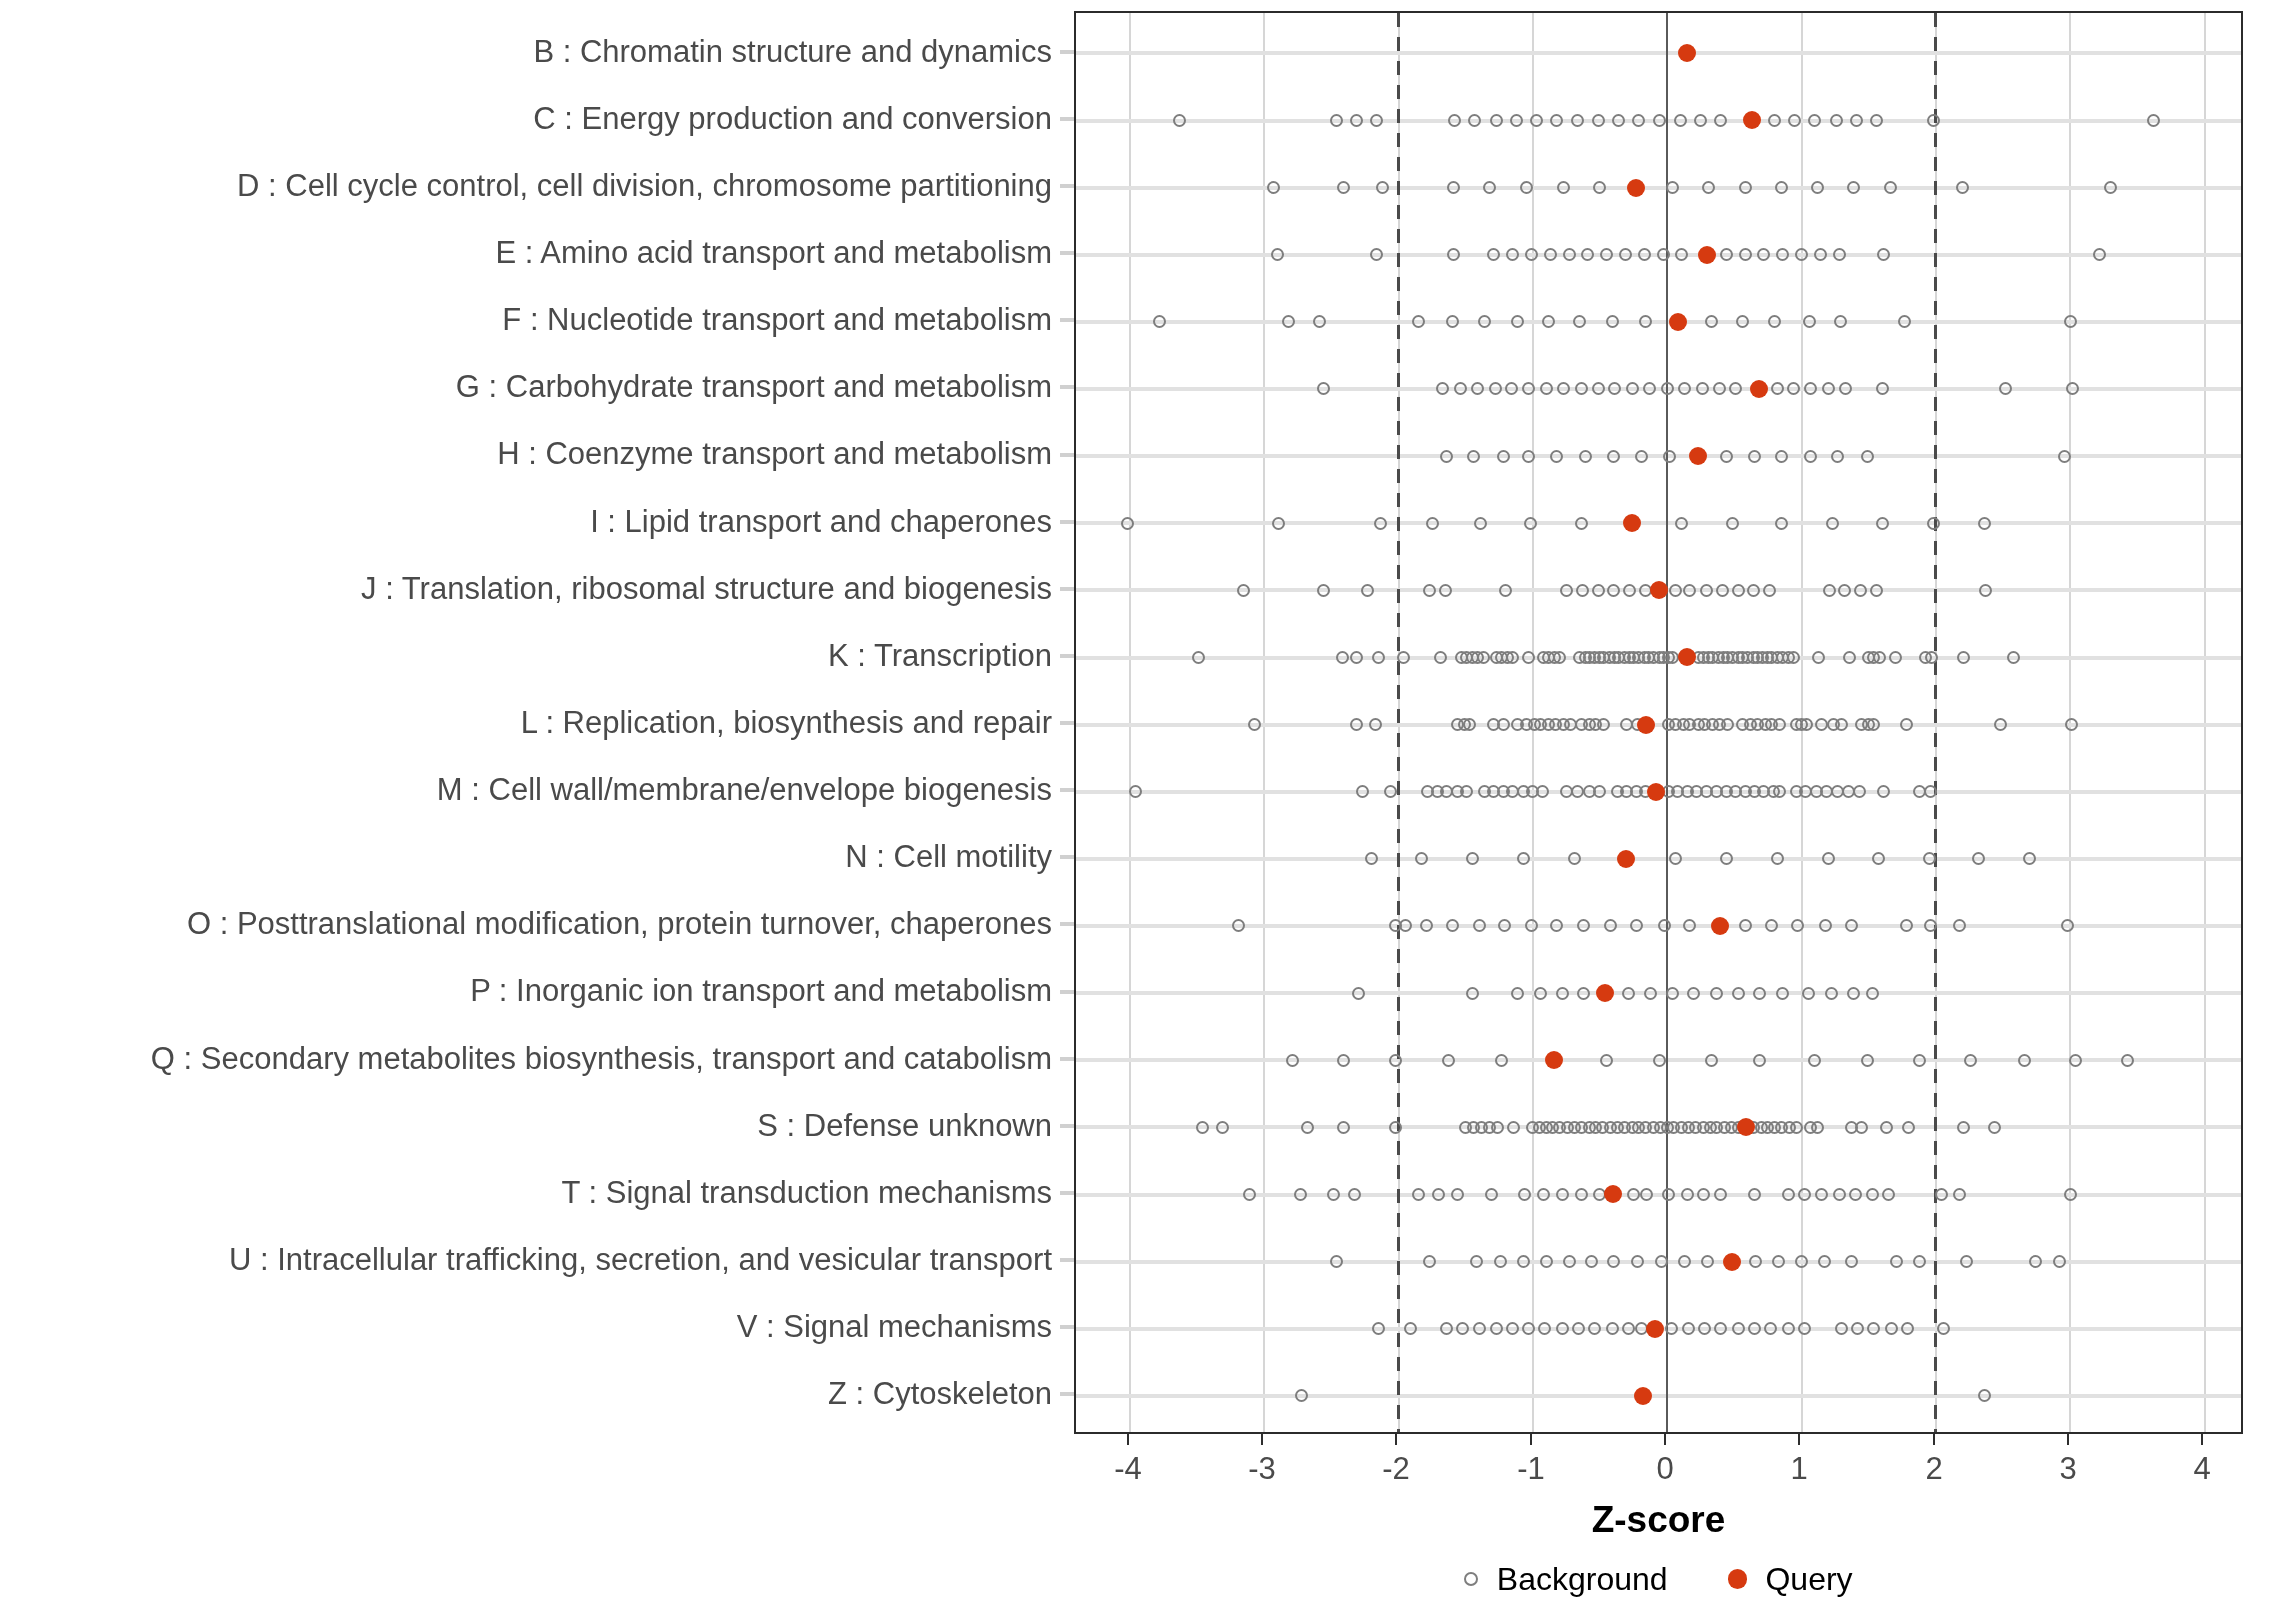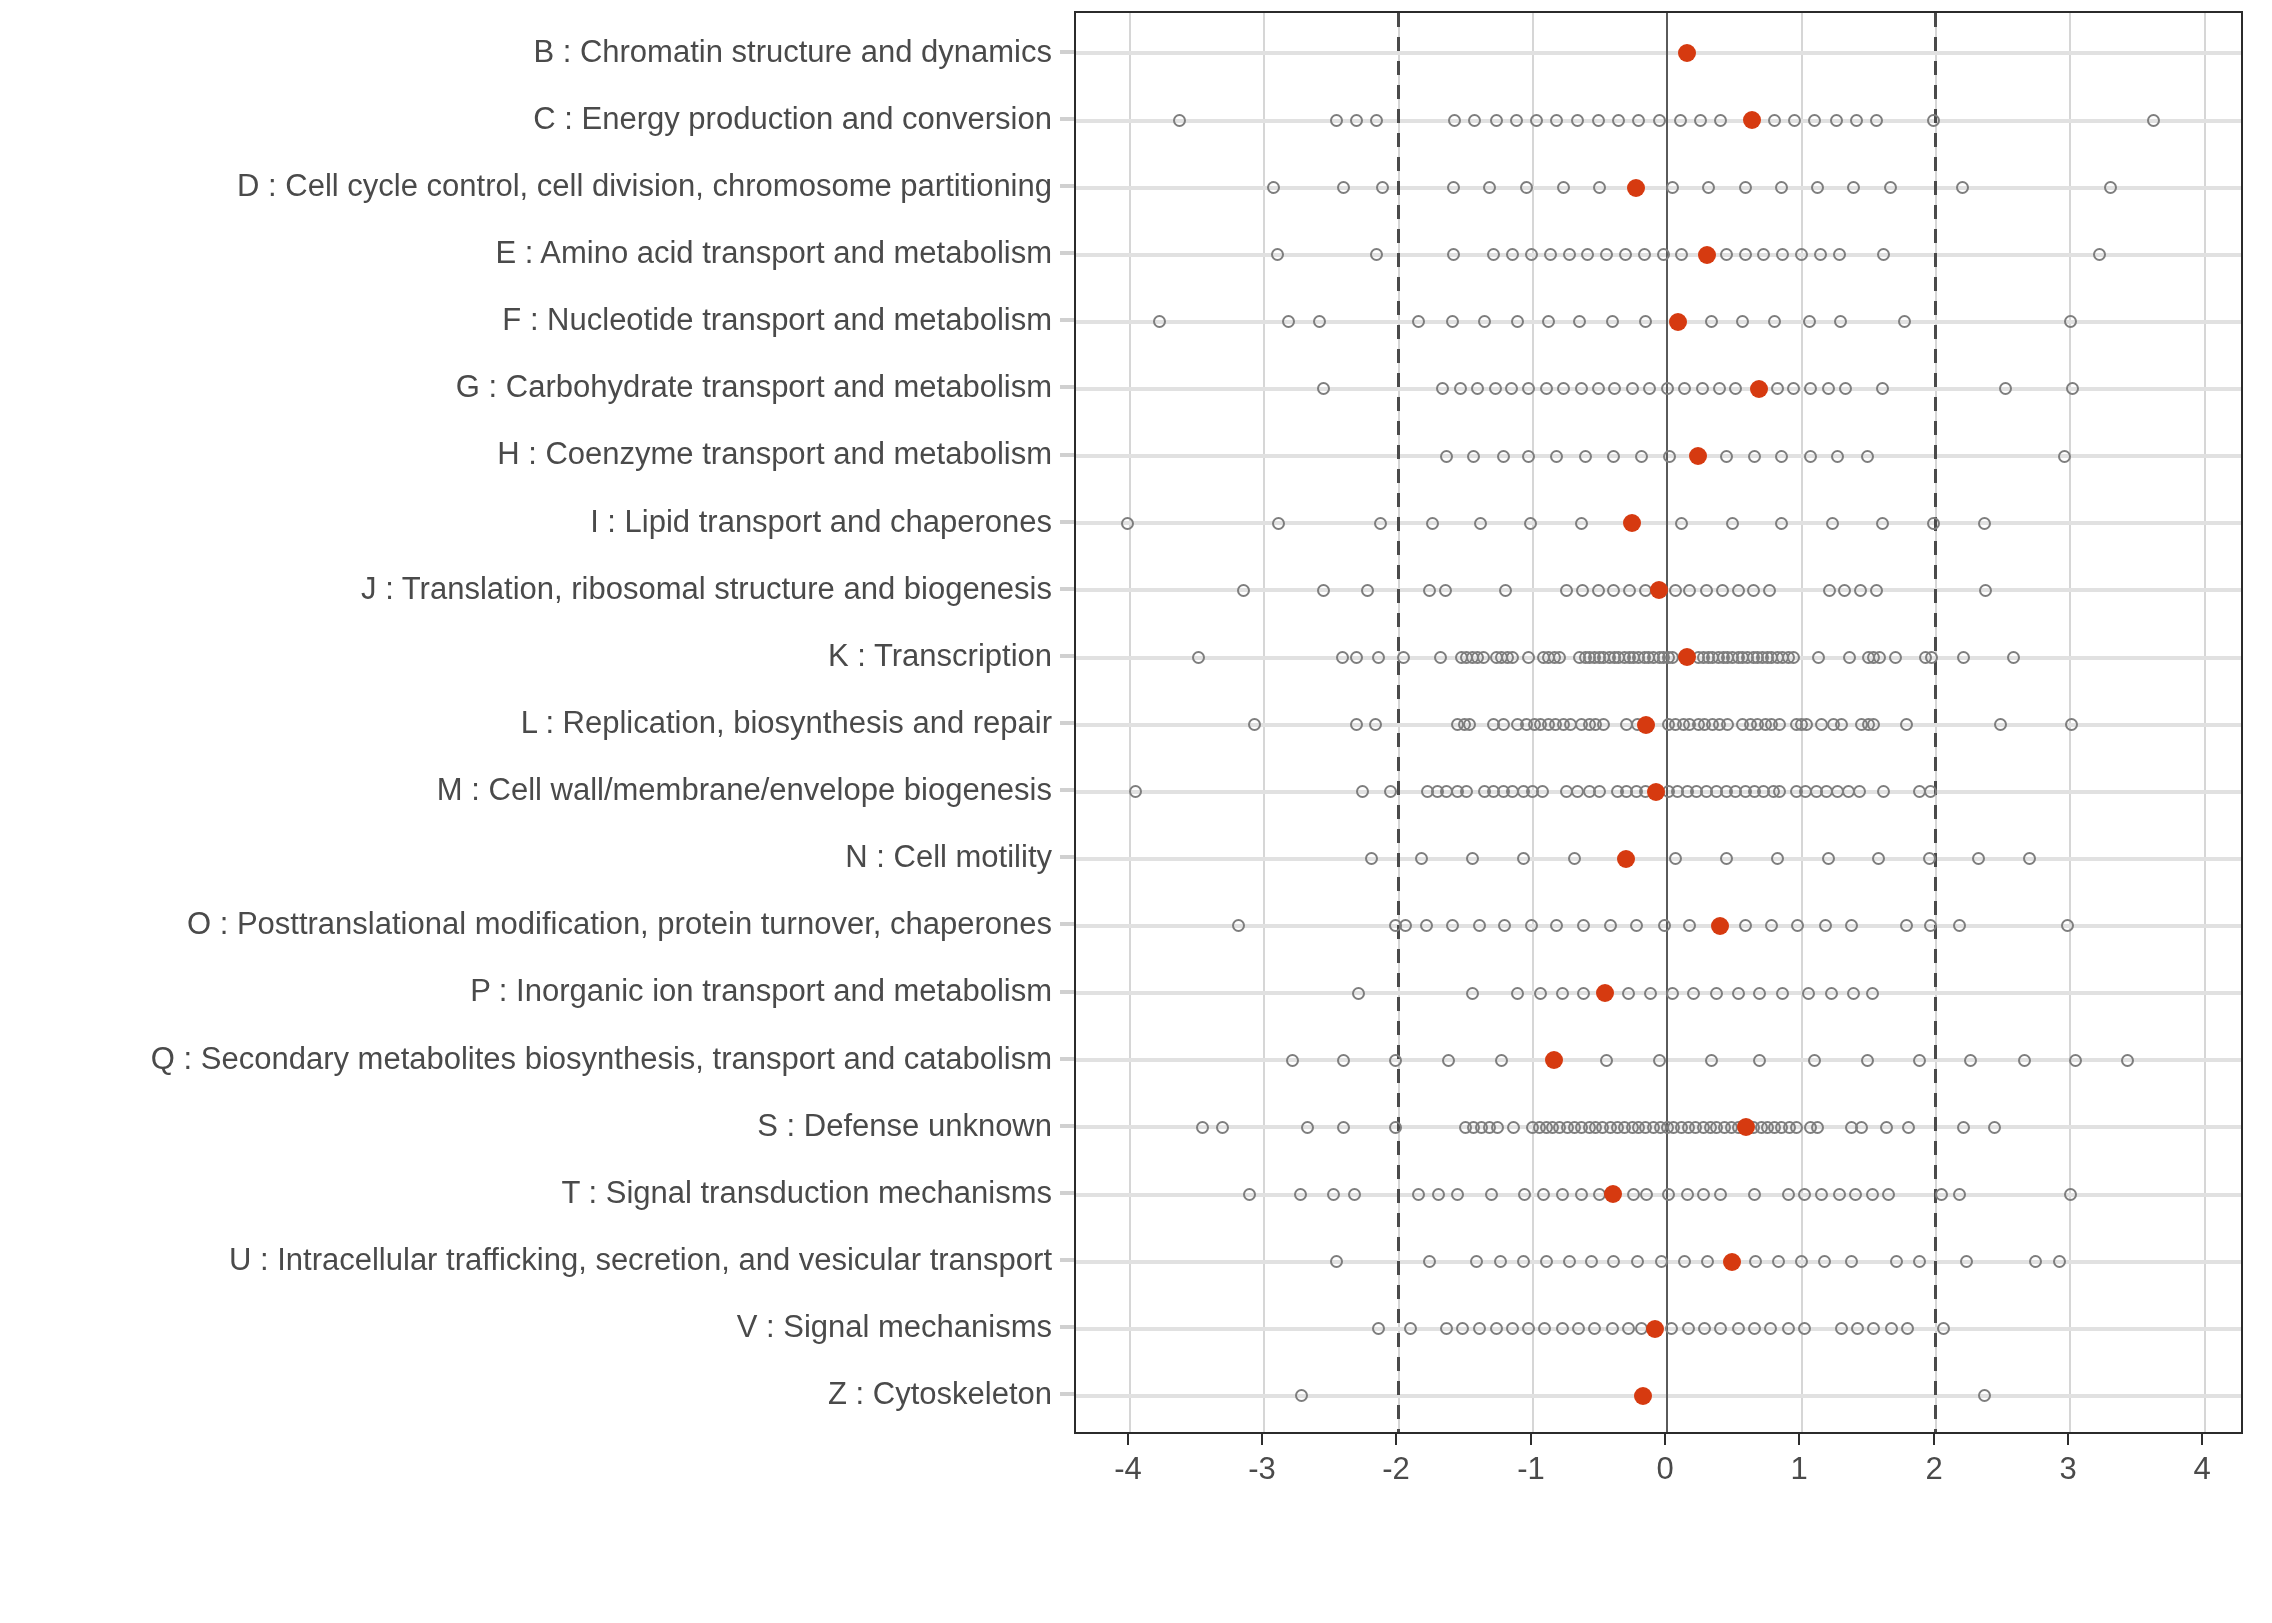--- a/index.html
+++ b/index.html
@@ -688,14 +688,25 @@
       <div class="x-tick-label" style="left: 1611px; top: 1451px;">0</div>
       <div class="x-tick" style="left: 1798px; top: 1434px;"></div>
       <div class="x-tick-label" style="left: 1745px; top: 1451px;">1</div>
       <div class="x-tick" style="left: 1933px; top: 1434px;"></div>
       <div class="x-tick-label" style="left: 1880px; top: 1451px;">2</div>
       <div class="x-tick" style="left: 2067px; top: 1434px;"></div>
       <div class="x-tick-label" style="left: 2014px; top: 1451px;">3</div>
       <div class="x-tick" style="left: 2201px; top: 1434px;"></div>
       <div class="x-tick-label" style="left: 2148px; top: 1451px;">4</div>
     </div>
+  <div class="x-title">Z-score</div>
+  <div class="legend">
+    <div class="legend-item">
+      <span class="lg-marker-bg"></span>
+      <span class="lg-label">Background</span>
+    </div>
+    <div class="legend-item">
+      <span class="lg-marker-q"></span>
+      <span class="lg-label">Query</span>
+    </div>
+  </div>
 </div>
 
 
 </body></html>

